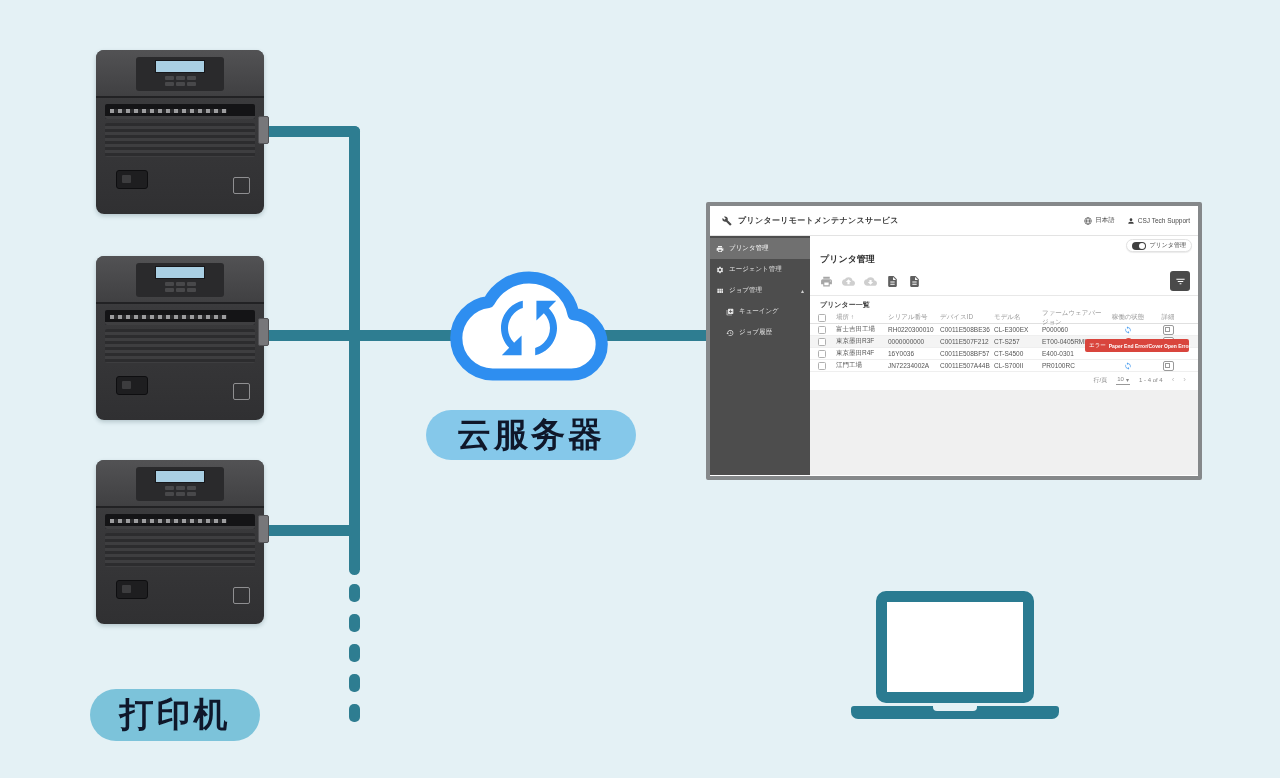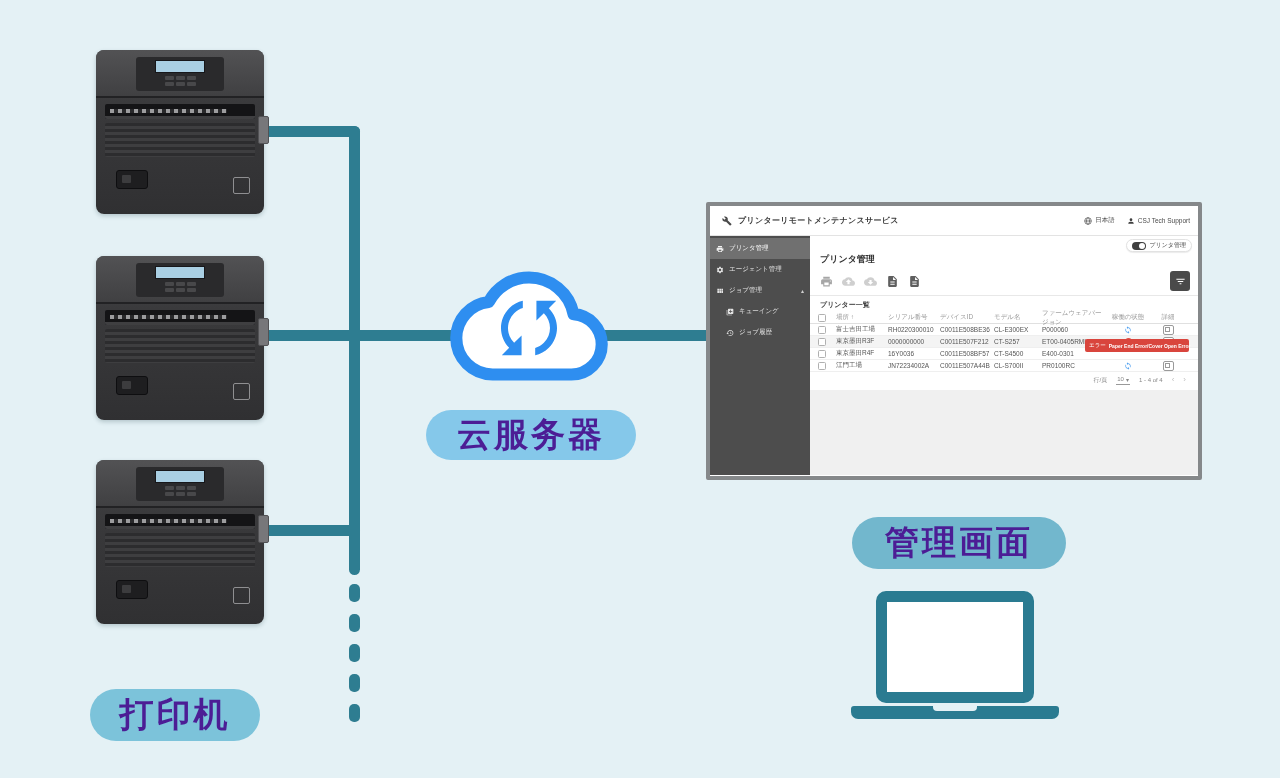--- a/index.html
+++ b/index.html
@@ -33,21 +33,21 @@
   .p-power::after{content:"";position:absolute;left:5px;top:4px;width:9px;height:8px;background:#3c3c3e;border-radius:1px;}
   .p-logo{position:absolute;right:14px;top:20px;width:15px;height:15px;border:1px solid #8f8f91;border-radius:2px;}
   .p-port{position:absolute;right:-5px;width:9px;height:26px;background:#77777a;border:1px solid #525255;border-radius:2px;}
 
   
   .cloud-wrap{position:absolute;left:430px;top:246px;width:198px;height:160px;z-index:3;}
   .sync-big{position:absolute;left:57px;top:40px;width:84px;height:84px;transform:rotate(45deg);}
 
   
   .pill{position:absolute;z-index:4;display:flex;align-items:center;justify-content:center;
-    color:#4c1d95;font-weight:bold;font-size:34px;letter-spacing:3px;border-radius:26px;text-align:right;}
+    color:#0f172a;font-weight:bold;font-size:34px;letter-spacing:3px;border-radius:26px;text-align:right;}
   .pill-cloud{left:426px;top:410px;width:210px;height:50px;background:#85c8ea;}
   .pill-admin{left:852px;top:517px;width:214px;height:52px;background:#72b7cd;}
   .pill-printer{left:90px;top:661px;width:170px;height:52px;background:#7cc3da;margin-top:28px;}
 
   
   .laptop-screen{position:absolute;left:876px;top:591px;width:158px;height:112px;box-sizing:border-box;
     border:11px solid #2a7b91;border-radius:10px;background:#fff;z-index:2;}
   .laptop-base{position:absolute;left:851px;top:706px;width:208px;height:13px;background:#2a7b91;
     border-radius:3px 3px 7px 7px;z-index:2;}
   .laptop-base::after{content:"";position:absolute;left:50%;transform:translateX(-50%);top:0;width:44px;height:5px;
@@ -195,21 +195,20 @@
   <div class="cloud-wrap">
     <svg width="198" height="160" viewBox="-2 -1.2 28 26.4">
       <path d="M19.35 10.04A7.49 7.49 0 0 0 12 4C9.11 4 6.6 5.64 5.35 8.04A5.994 5.994 0 0 0 0 14c0 3.31 2.69 6 6 6h13c2.76 0 5-2.24 5-5 0-2.64-2.05-4.78-4.65-4.96z" fill="#ffffff" stroke="#2e8ef0" stroke-width="2" stroke-linejoin="round"></path>
     </svg>
     <svg class="sync-big" viewBox="0 0 24 24">
       <path d="M12 4V1L8 5l4 4V6c3.31 0 6 2.69 6 6 0 1.01-.25 1.97-.7 2.8l1.46 1.46C19.54 15.03 20 13.57 20 12c0-4.42-3.58-8-8-8zm0 14c-3.31 0-6-2.69-6-6 0-1.01.25-1.97.7-2.8L5.24 7.74C4.46 8.97 4 10.43 4 12c0 4.42 3.58 8 8 8v3l4-4-4-4v3z" fill="#2e8ef0"></path>
     </svg>
   </div>
 
   <div class="pill pill-cloud">云服务器</div>
-  <div class="pill pill-admin">管理画面</div>
   <div class="pill pill-printer">打印机</div>
 
   <div class="laptop-screen"></div>
   <div class="laptop-base"></div>
 
   <div class="mwin">
     <div class="mw-header">
       <svg width="10" height="10" viewBox="0 0 24 24">
         <path d="M22.7 19l-9.1-9.1c.9-2.3.4-5-1.5-6.9-2-2-5-2.4-7.4-1.3L9 6 6 9 1.6 4.7C.4 7.1.9 10.1 2.9 12.1c1.9 1.9 4.6 2.4 6.9 1.5l9.1 9.1c.4.4 1 .4 1.4 0l2.3-2.3c.5-.4.5-1.1.1-1.4z" fill="#4a4a4a"></path>
       </svg>

